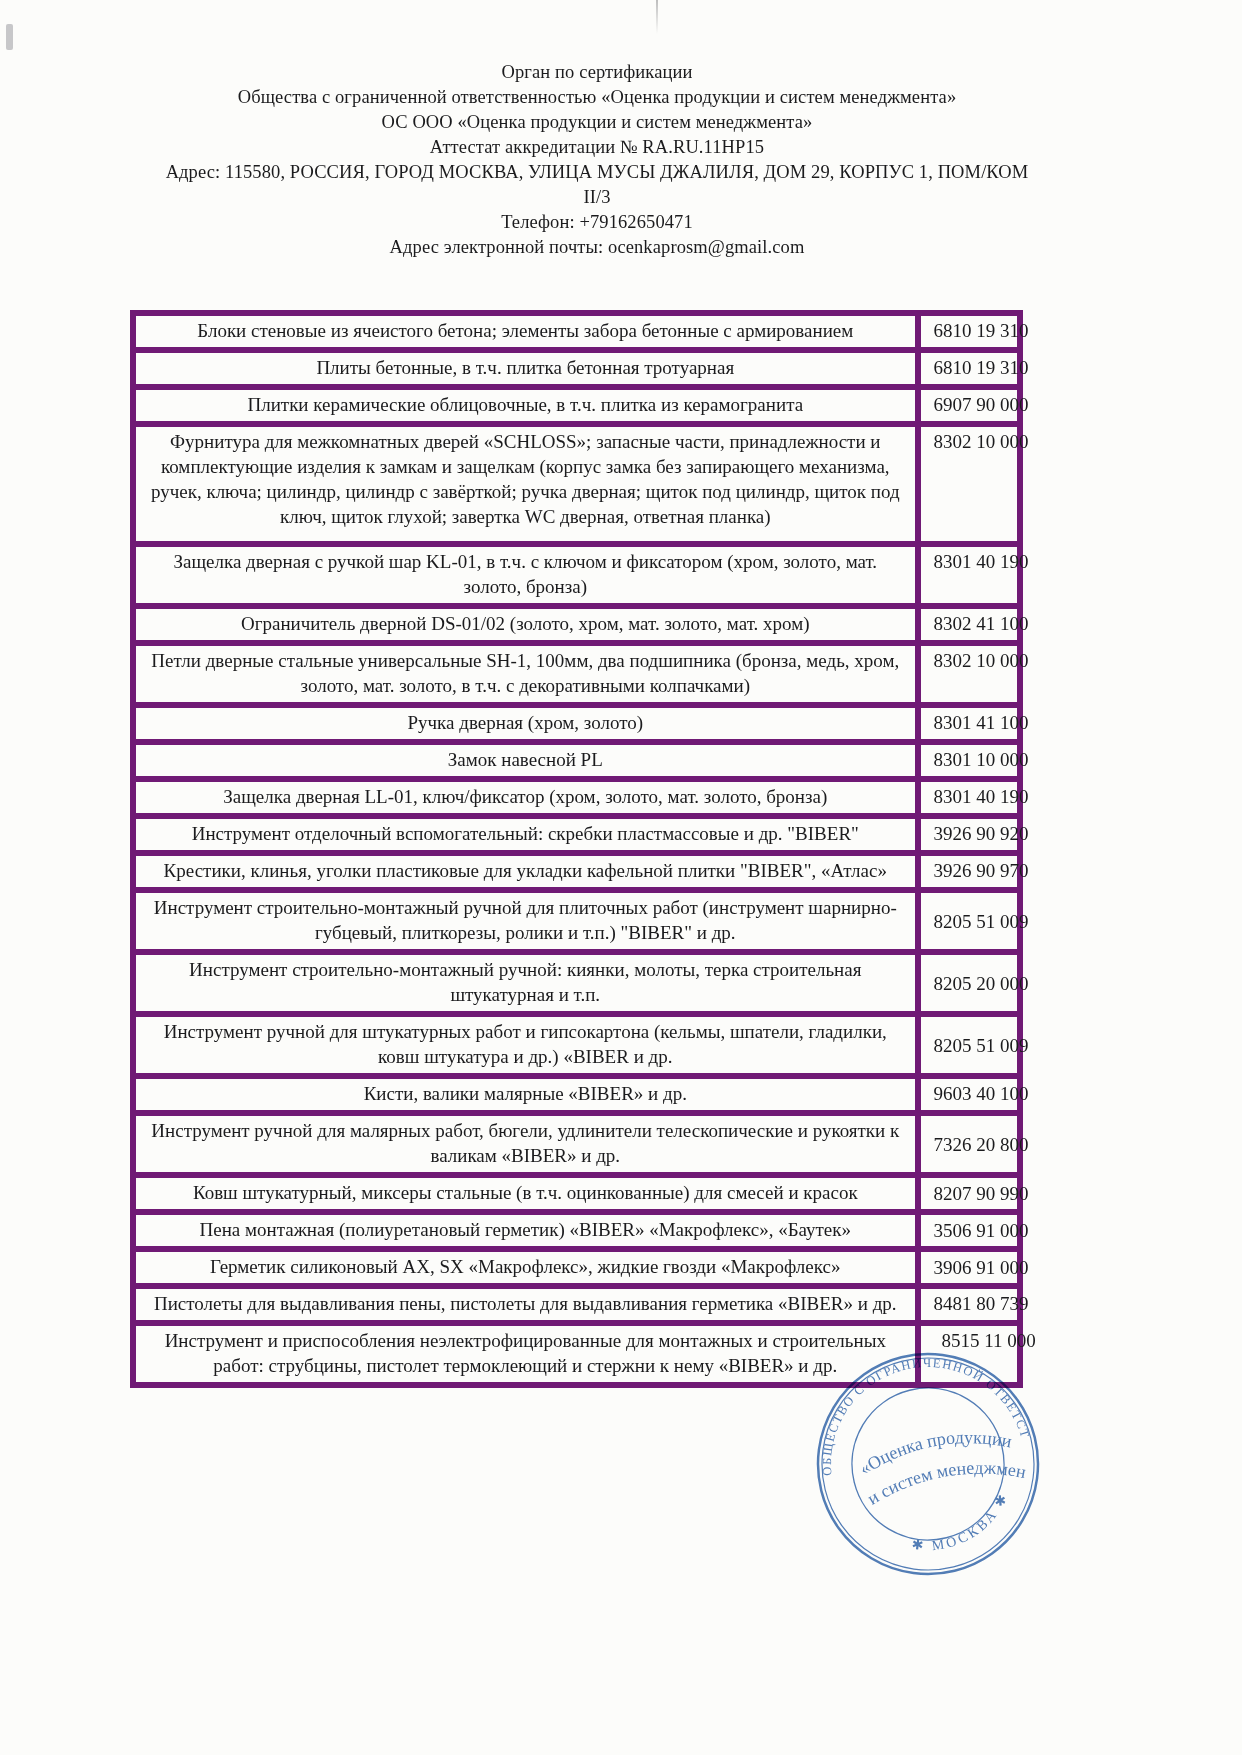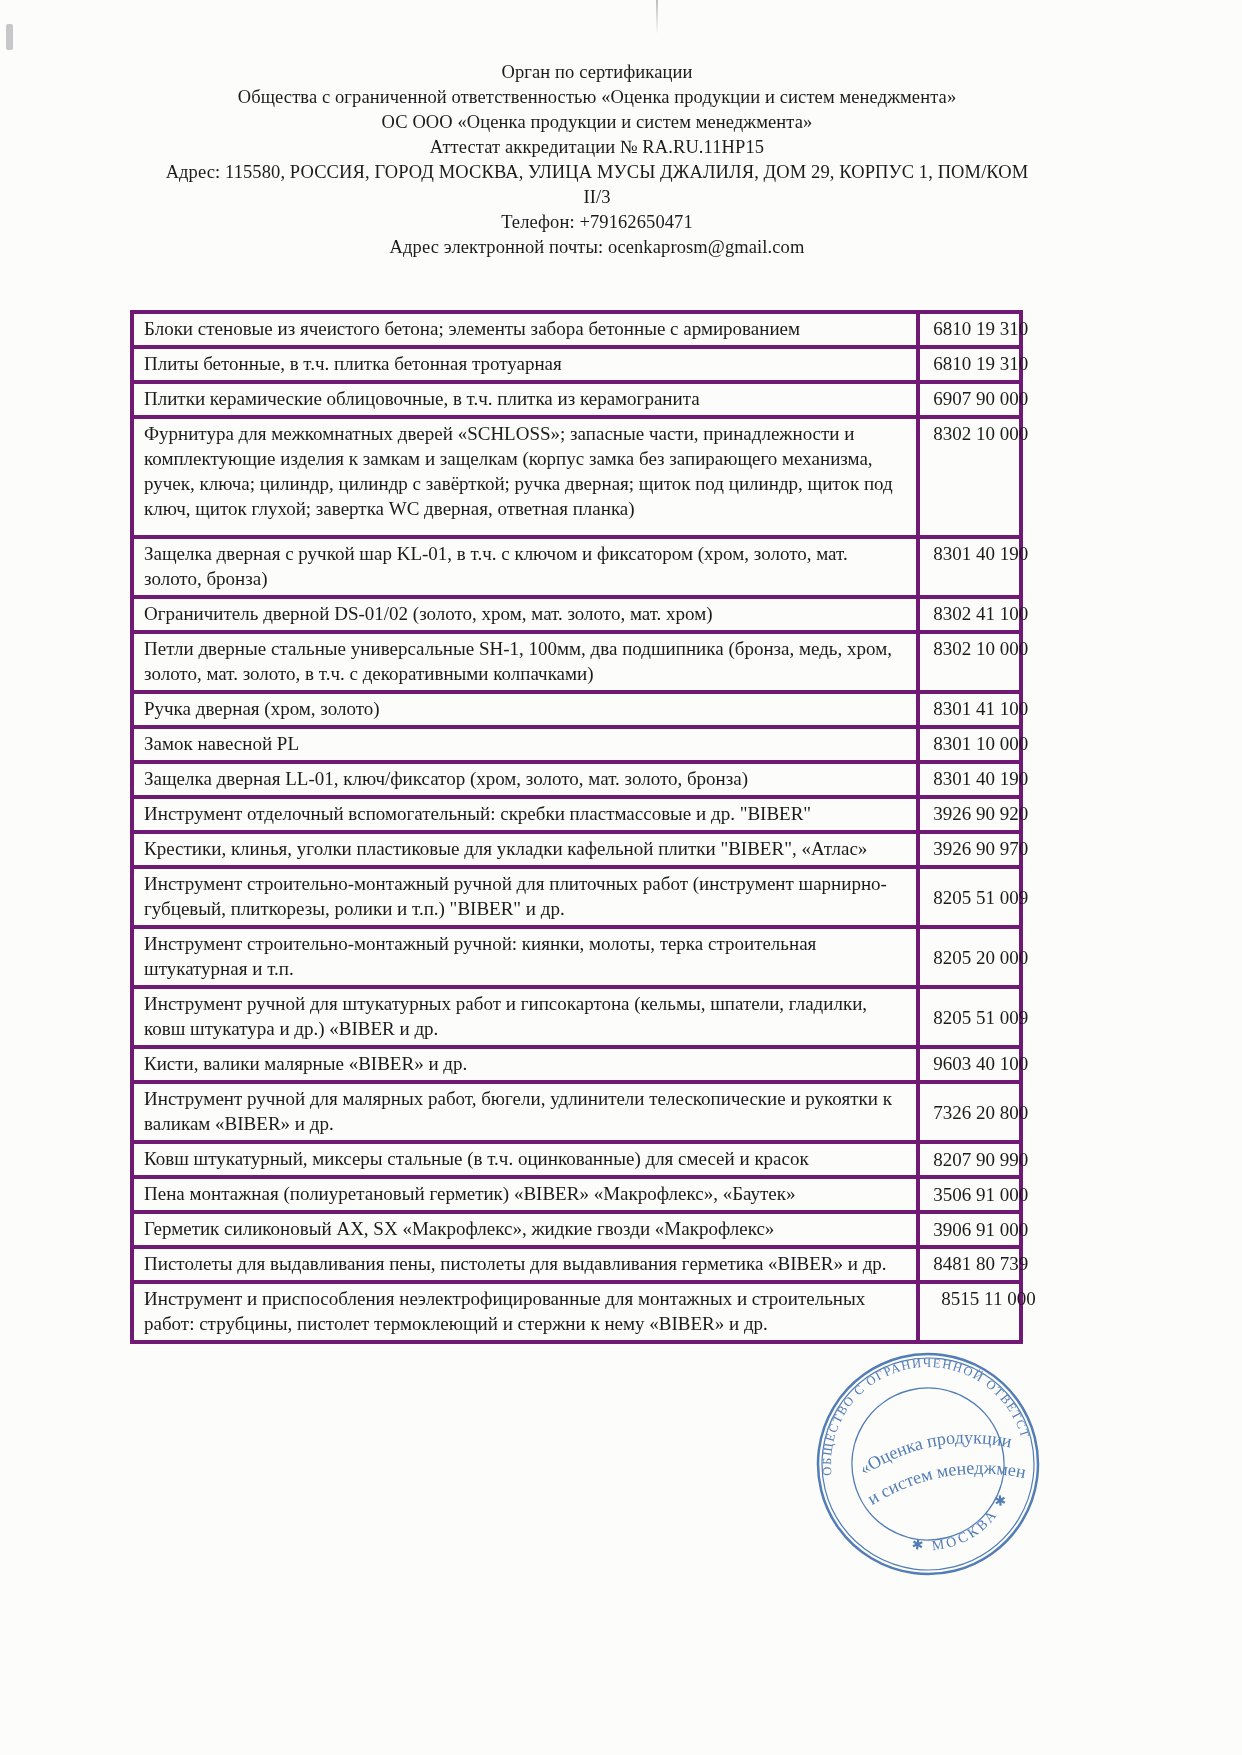--- a/index.html
+++ b/index.html
@@ -44,21 +44,22 @@
     position: absolute;
     top: 310px;
     left: 130px;
     width: 893px;
     border-collapse: collapse;
     table-layout: fixed;
     font-size: 19px;
     line-height: 25px;
   }
   table.product-table, table.product-table td {
-    border: 4px solid #701a75;
+    border: 6px solid #701a75;
+    text-align: center;
   }
   td.desc-cell {
     width: 766px;
     padding: 2px 10px 4px 10px;
     vertical-align: top;
   }
   td.code-cell {
     width: 100px;
     padding: 2px 4px 2px 13px;
     white-space: nowrap;

